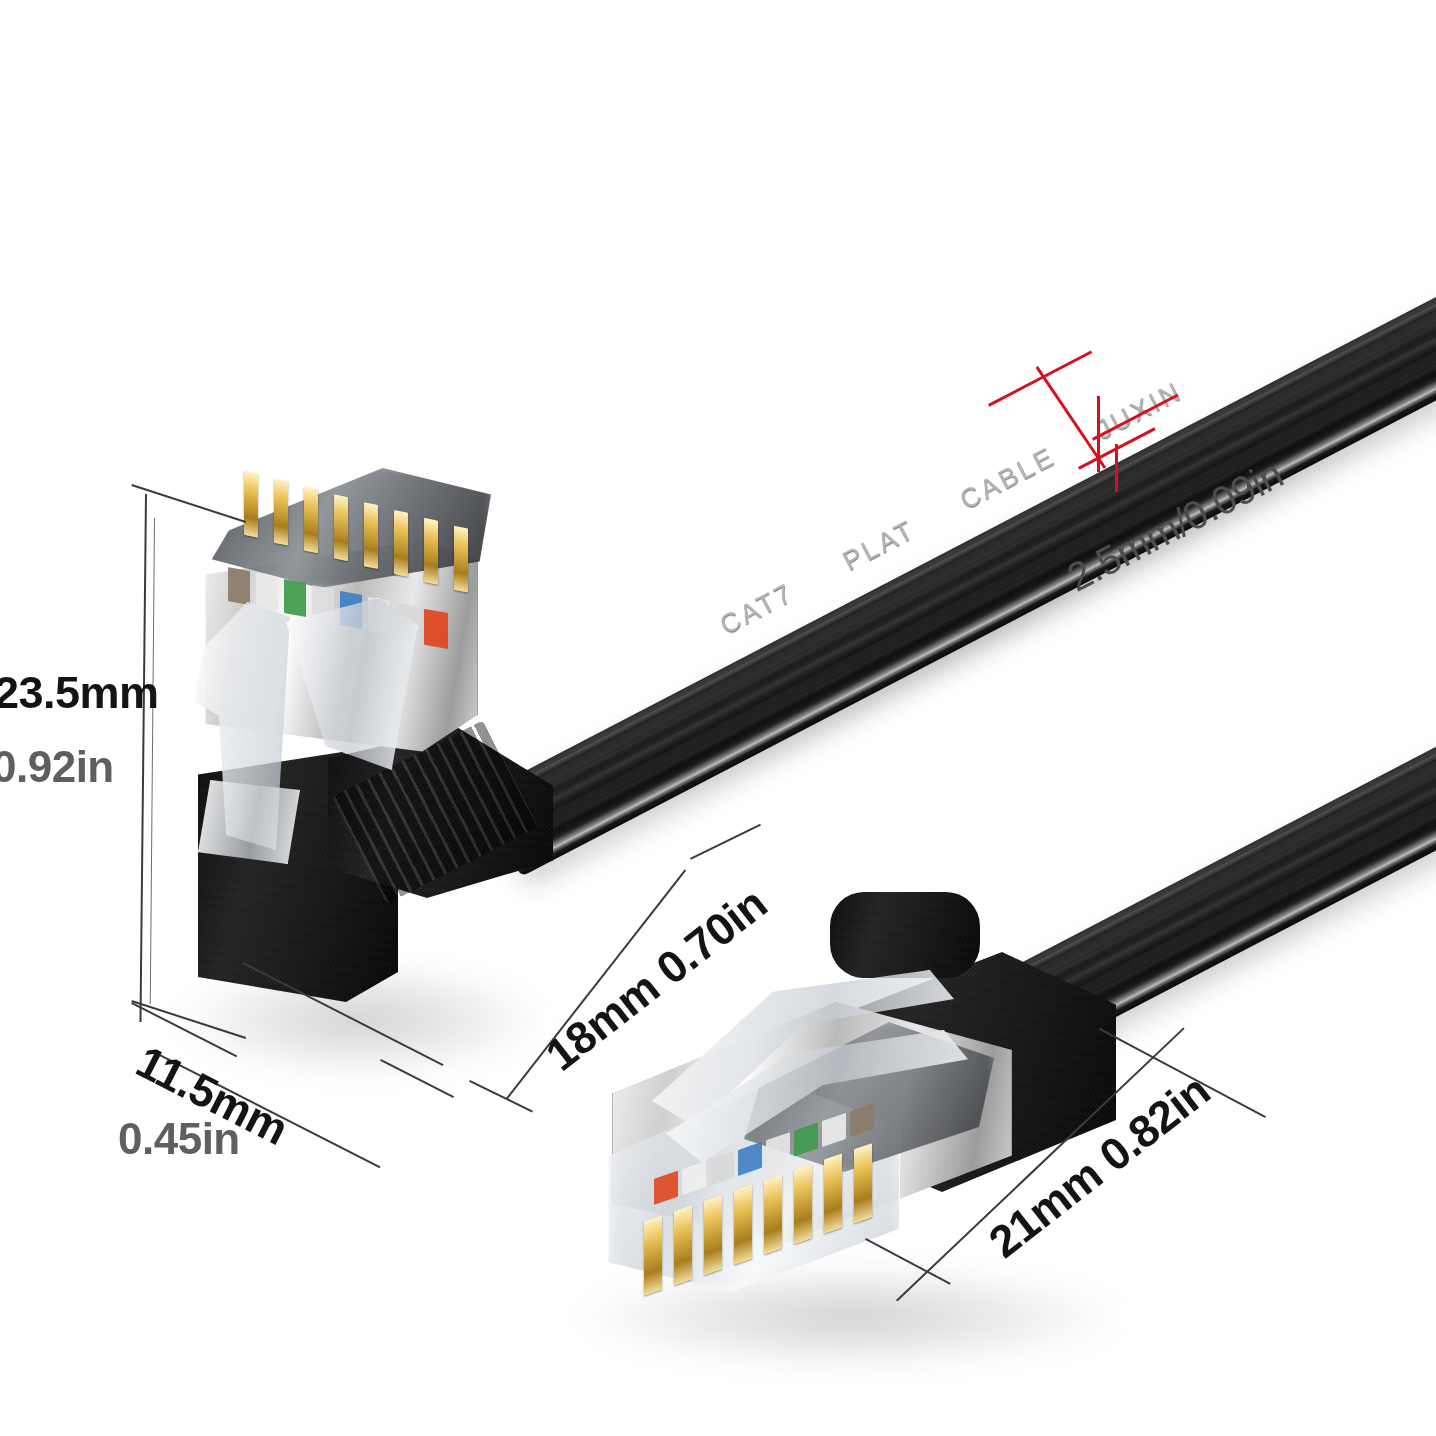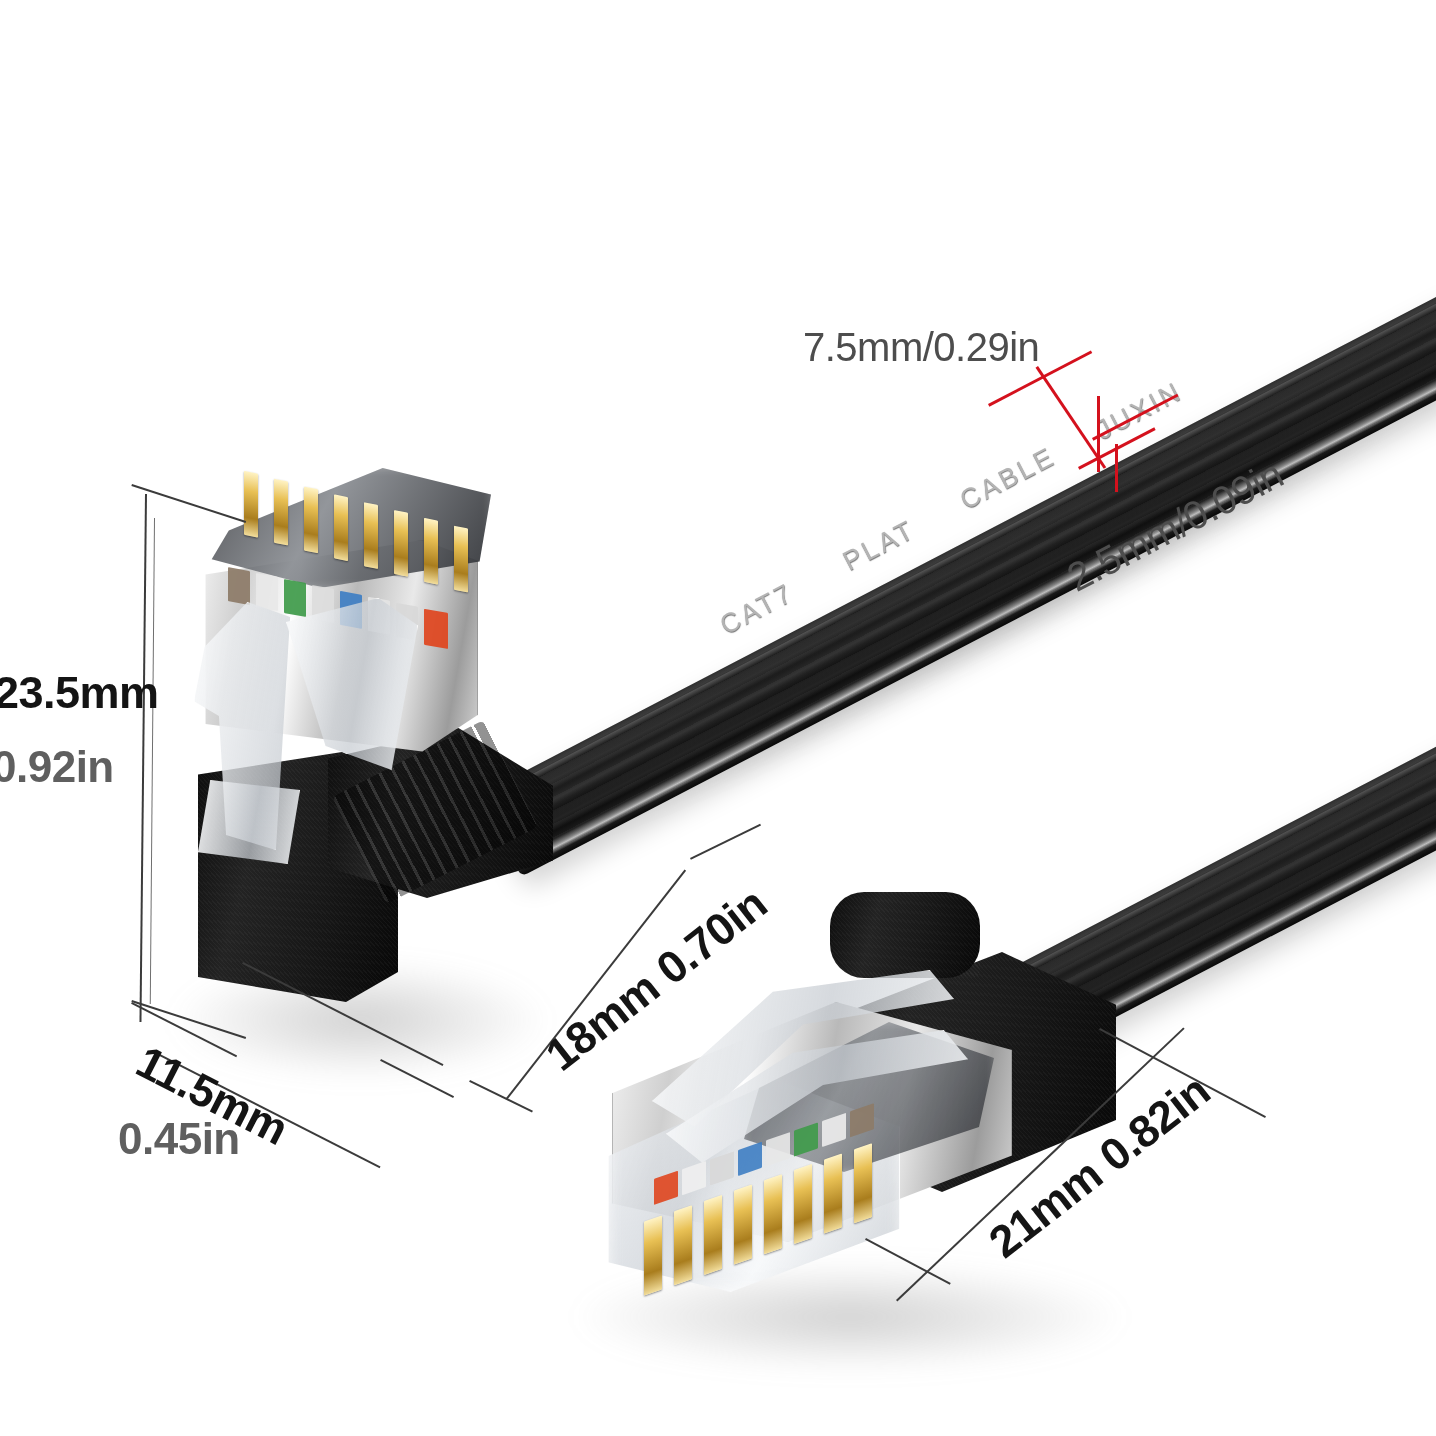--- a/index.html
+++ b/index.html
@@ -329,20 +329,19 @@
   <div class="dimline" style="left:896px; top:1300px; width:396px; transform: rotate(-43.5deg);"></div>
   <div class="dimline" style="left:866px; top:1238px; width:96px; transform: rotate(28deg);"></div>
 
   <div class="lbl mm" style="left:995px; top:1225px; transform: rotate(-38deg); transform-origin: 0 50%;">21mm  0.82in</div>
 
   <div class="redline" style="left:988px; top:404px; width:116px; transform: rotate(-27.5deg);"></div>
   <div class="redline" style="left:1038px; top:366px; width:122px; transform: rotate(56deg);"></div>
   <div class="redline" style="left:1092px; top:438px; width:96px; transform: rotate(-27.5deg);"></div>
   <div class="redline" style="left:1100px; top:396px; width:76px; transform: rotate(90deg);"></div>
 
-  <div class="lbl grey" style="left:803px; top:327px;">7.5mm/0.29in</div>
 
   <div class="redline" style="left:1078px; top:467px; width:86px; transform: rotate(-27.5deg);"></div>
   <div class="redline" style="left:1118px; top:444px; width:48px; transform: rotate(90deg);"></div>
 
   <div class="lbl grey" style="left:1070px; top:560px; transform: rotate(-27.5deg); transform-origin: 0 50%;">2.5mm/0.09in</div>
 
 </div>
 
 </body></html>

